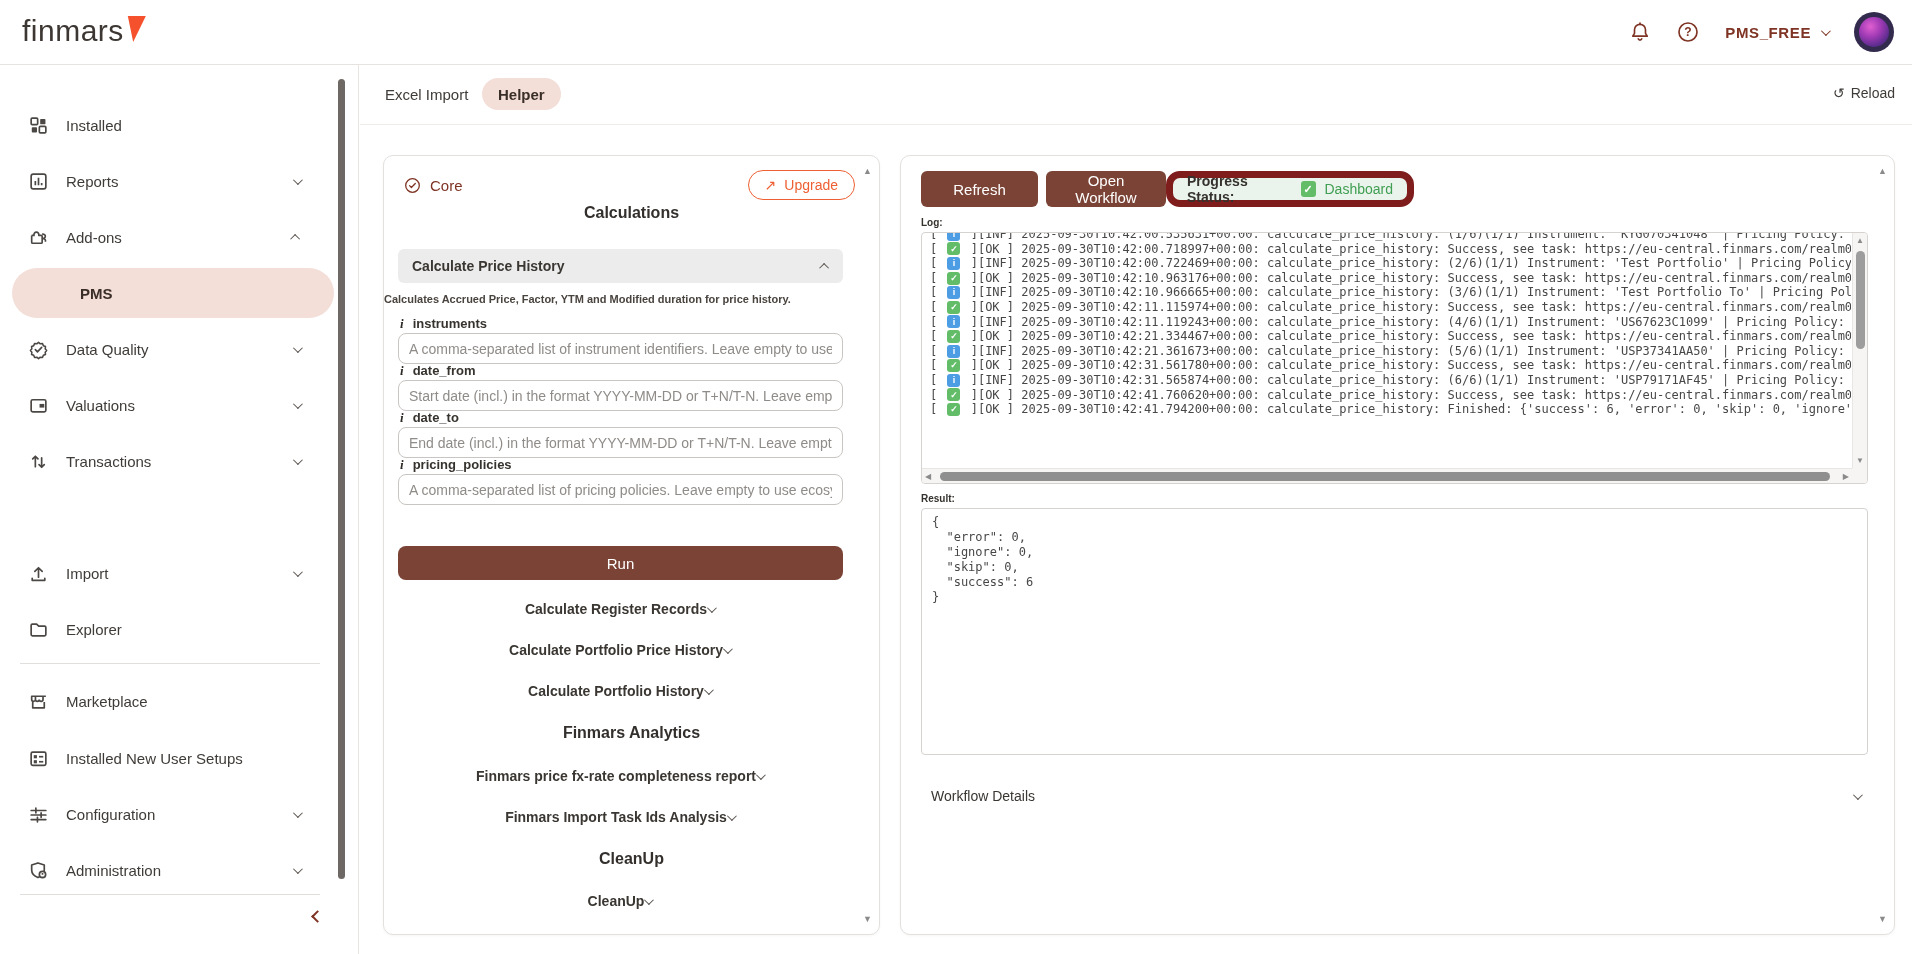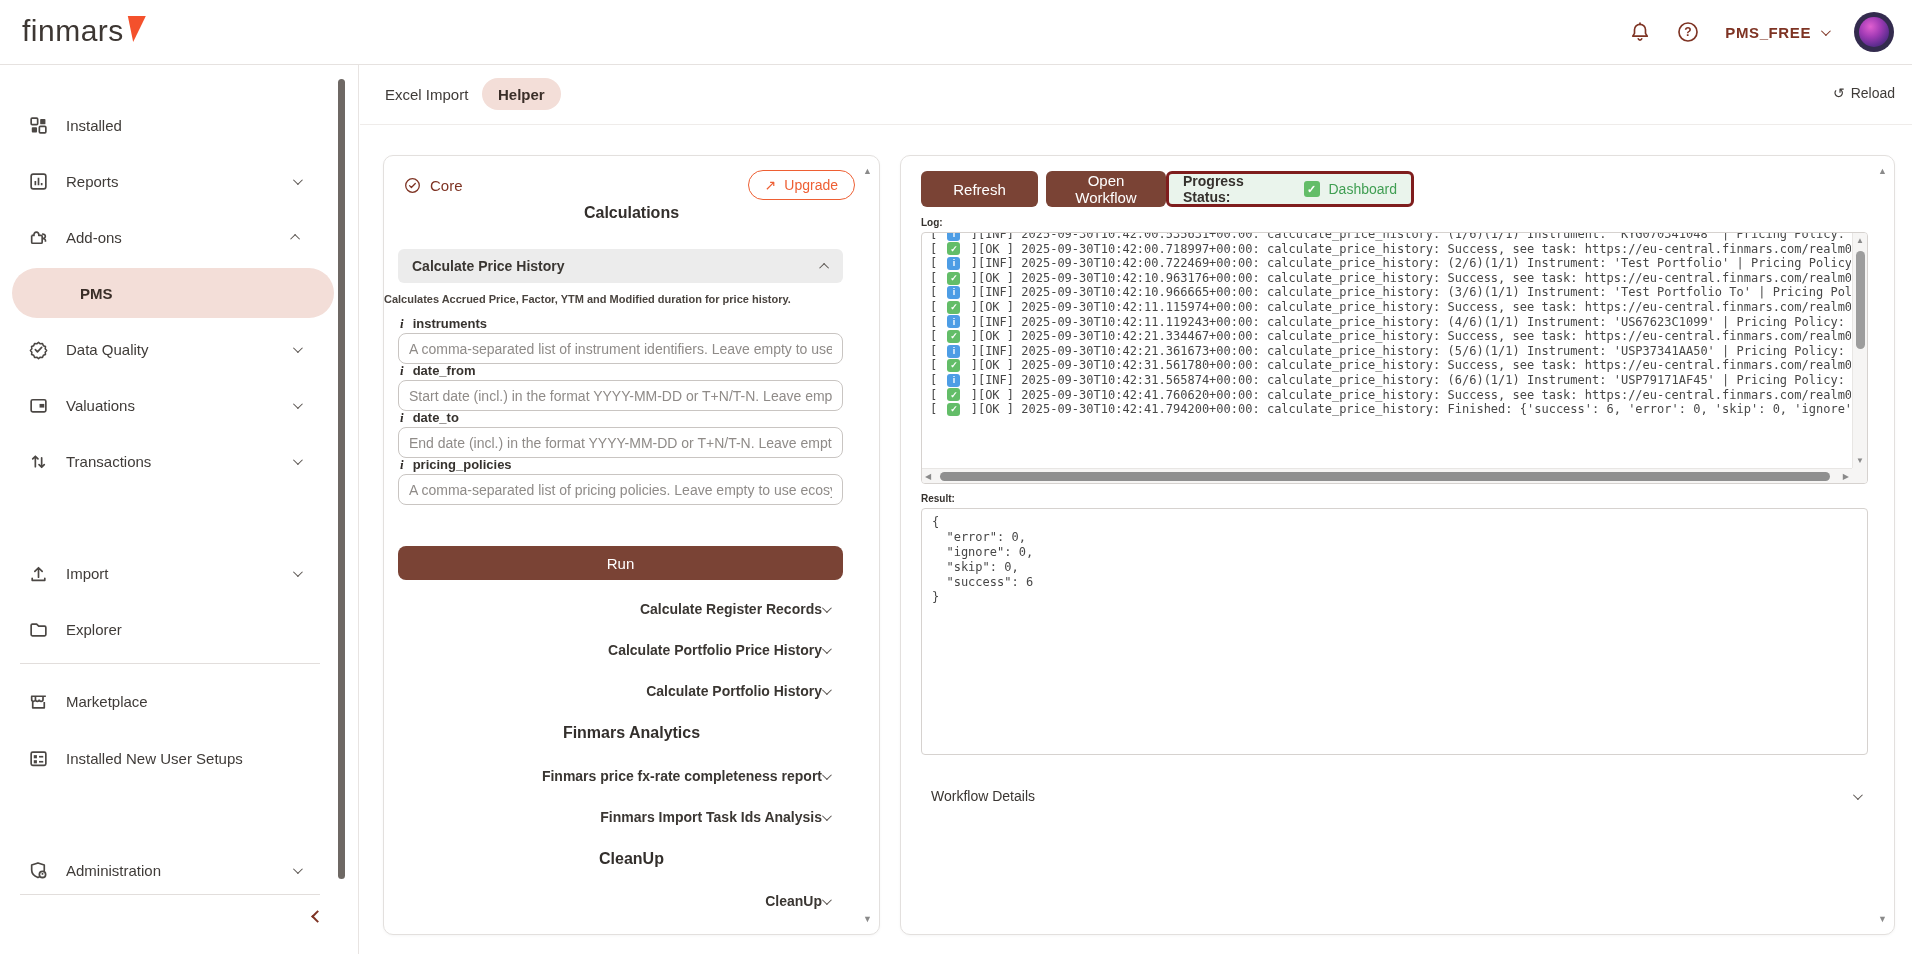--- a/index.html
+++ b/index.html
@@ -54,28 +54,28 @@
   .core-label { display:flex; align-items:center; gap:9px; color:#7e3323; font-size:15px; }
   .upgrade-btn { display:flex; align-items:center; gap:8px; color:#ee5f33; border:1px solid #ee5f33; border-radius:16px; height:30px; padding:0 16px; font-size:14px; cursor:pointer; background:#fff; }
   .sec-heading { position:absolute; left:0; width:100%; text-align:center; font-weight:bold; font-size:16px; color:#332f2c; }
   .acc-header { position:absolute; left:14px; width:445px; height:34px; background:#ececec; border-radius:6px; display:flex; align-items:center; justify-content:space-between; padding:0 14px; font-size:14px; font-weight:bold; color:#3a3632; cursor:pointer; }
   .acc-desc { position:absolute; left:0; width:440px; font-size:11px; font-weight:bold; color:#4a443f; }
   .field-label { position:absolute; left:16px; display:flex; gap:9px; align-items:baseline; font-size:13px; font-weight:bold; color:#36322e; }
   .info-i { font-family:"Liberation Serif", serif; font-style:italic; font-weight:bold; font-size:13px; color:#2e2a27; }
   .tinput { position:absolute; left:14px; width:445px; height:31px; border:1px solid #c9c5c2; border-radius:8px; padding:0 10px; font-size:14px; color:#333; background:#fff; font-family:"Liberation Sans", sans-serif; }
   .tinput::placeholder { color:#8f8b88; opacity:1; }
   .run-btn { position:absolute; left:14px; width:445px; height:34px; background:#7a4335; color:#fff; border:none; border-radius:8px; font-size:15px; cursor:pointer; font-family:"Liberation Sans", sans-serif; }
-  .acc-row { position:absolute; left:14px; width:445px; height:40px; display:flex; align-items:center; justify-content:flex-end; padding:0 14px 0 12px; font-size:14px; font-weight:bold; color:#3a3632; cursor:pointer; }
+  .acc-row { position:absolute; left:14px; width:445px; height:40px; display:flex; align-items:center; justify-content:center; padding:0 14px 0 12px; font-size:14px; font-weight:bold; color:#3a3632; cursor:pointer; }
   .acc-row .chev, .acc-header .chev { color:#5a5450; }
 
   
   .btn { height:36px; background:#7a4335; color:#fff; border:none; border-radius:6px; font-size:15px; padding:0 18px; cursor:pointer; font-family:"Liberation Sans", sans-serif; }
   .btn-refresh { position:absolute; left:20px; top:15px; width:117px; }
   .btn-workflow { position:absolute; left:145px; top:15px; width:120px; padding:0 20px; }
-  .progress-badge { position:absolute; left:265px; top:15px; width:248px; height:36px; background:#eaf4ec; border:3px solid #7f1d1d; border-radius:6px; display:flex; align-items:center; gap:9px; padding:0 14px; }
+  .progress-badge { position:absolute; left:265px; top:15px; width:248px; height:36px; background:#eaf4ec; border:7px solid #7f1d1d; border-radius:14px; display:flex; align-items:center; gap:9px; padding:0 14px; }
   .progress-label { font-size:14px; color:#35312d; font-weight:bold; }
   .check-sq { width:16px; height:16px; border-radius:3px; background:#63bd68; color:#fff; font-size:11px; font-weight:bold; display:flex; align-items:center; justify-content:center; }
   .progress-value { font-size:14px; color:#3f9e52; }
 
   .out-label { position:absolute; left:20px; font-size:10px; font-weight:bold; color:#35312d; }
   .log-box { position:absolute; left:20px; top:76px; width:947px; height:252px; border:1px solid #d6d2cf; border-radius:4px; background:#fff; overflow:hidden; }
   .log-lines { position:absolute; left:8px; top:0; right:16px; bottom:16px; overflow:hidden; margin-top:-6px; }
   .log-line { font-family:"DejaVu Sans Mono", monospace; font-size:12px; line-height:14.6px; white-space:pre; color:#474747; display:flex; align-items:center; }
   .lbr { flex:none; }
   .licon { flex:none; display:inline-flex; width:13px; height:13px; border-radius:3px; margin:0 3px; align-items:center; justify-content:center; color:#fff; font-size:9px; font-weight:bold; font-family:"Liberation Sans", sans-serif; }
@@ -241,20 +241,31 @@
           <rect x="3" y="4" width="14" height="12.5" rx="1.5"></rect>
           <rect x="5.5" y="6.8" width="3" height="3" fill="currentColor" stroke="none"></rect>
           <path d="M10.5 8.3 h4"></path>
           <rect x="5.5" y="11.6" width="3" height="3" fill="currentColor" stroke="none"></rect>
           <path d="M10.5 13.1 h4"></path>
         </svg>
     </span>
     <span class="slabel">Installed New User Setups</span>
   </div>
 
+  <div class="side-item" style="top:721px">
+    <span class="sicon">
+      <svg viewBox="0 0 20 20" fill="none" stroke="currentColor" stroke-width="1.6" stroke-linecap="round">
+          <path d="M3 6.2 h14 M7.5 4 v4.4"></path>
+          <path d="M3 10.5 h14 M12.5 8.3 v4.4"></path>
+          <path d="M3 14.8 h14 M9 12.6 v4.4"></path>
+        </svg>
+    </span>
+    <span class="slabel">Configuration</span>
+    <i class="chev down side-chev"></i>
+  </div>
 
   <div class="side-item" style="top:777px">
     <span class="sicon">
       <svg viewBox="0 0 20 20" fill="none" stroke="currentColor" stroke-width="1.6" stroke-linejoin="round">
           <path d="M9.5 2.8 L15.5 4.8 V9.5 c0 3.8-2.4 5.8-6 7.2 -3.6-1.4-6-3.4-6-7.2 V4.8 Z"></path>
           <circle cx="13.8" cy="13.8" r="3" fill="#fff"></circle>
           <path d="M13.8 12.4 v1.6 M13.8 15.3 v0.1"></path>
         </svg>
     </span>
     <span class="slabel">Administration</span>

